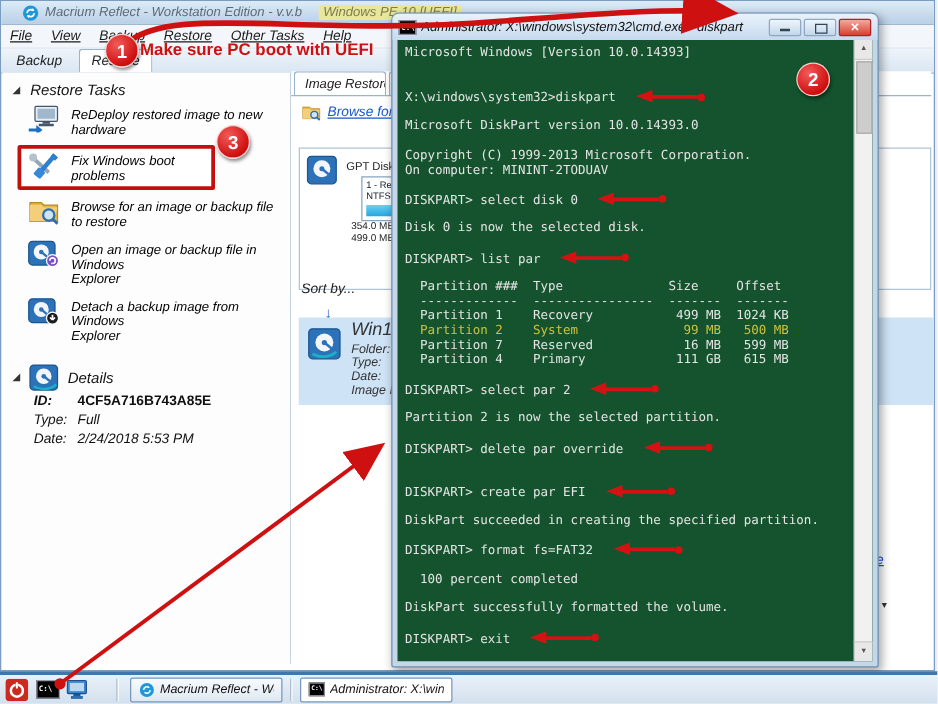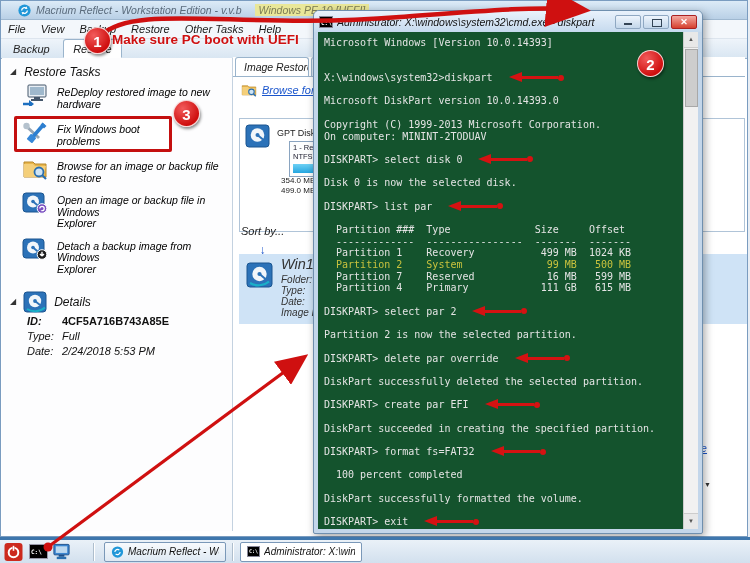--- a/index.html
+++ b/index.html
@@ -12,21 +12,21 @@
     background:#fff;border:1px solid #7a9cc0;box-sizing:border-box;}
   .mac-titlebar{height:18px;display:flex;align-items:center;gap:5px;padding-left:17px;
     background:linear-gradient(#dcebf7,#b9d0e6);border-bottom:1px solid #9fb8d0;}
   .mac-appicon{width:13px;height:13px;flex:none;}
   .mac-appicon svg{width:13px;height:13px;display:block;}
   .mac-title{font-style:italic;font-size:10.5px;color:#5a6b7c;white-space:nowrap;}
   .mac-title-hl{font-style:italic;font-size:10.5px;color:#7c7c55;background:#e9e799;
     padding:0 4px;margin-left:8px;white-space:nowrap;}
   .mac-menubar{height:18px;display:flex;align-items:center;gap:15px;padding-left:7px;
     background:#f3f7fb;border-bottom:1px solid #dde5ee;}
-  .menu-item{font-style:italic;font-size:11px;color:#1a1a1a;cursor:default;}
+  .menu-item{font-style:italic;font-size:11px;color:#1a1a1a;cursor:default;text-decoration:underline;}
   .mac-tabstrip{height:20px;background:linear-gradient(#eef4fa,#d9e6f2);
     border-bottom:1px solid #9ab4cc;position:relative;padding-left:3px;box-sizing:border-box;}
   .mtab{display:inline-block;padding:3px 9px 2px 9px;font-style:italic;font-size:11px;color:#222;}
   .mtab.active{background:#fff;border:1px solid #9ab4cc;border-bottom:1px solid #fff;
     border-radius:3px 3px 0 0;position:relative;top:0px;}
   
   .sidebar{position:absolute;left:1px;top:57px;width:231px;bottom:5px;background:#fdfdfe;
     border-right:1px solid #c4d2e0;padding-top:6px;box-sizing:border-box;}
   .side-header{display:flex;align-items:center;gap:8px;padding-left:8px;height:16px;}
   .tri{font-size:8px;color:#333;line-height:8px;}
@@ -394,21 +394,20 @@
         <div class="cline"><span></span></div>
 
         <div class="cline"><span>Partition 2 is now the selected partition.</span></div>
 
         <div class="cline"><span></span></div>
 
         <div class="cline arrow"><span>DISKPART&gt; delete par override</span><span class="carrow"></span></div>
 
         <div class="cline"><span></span></div>
 
-        <div class="cline"><span>DiskPart successfully deleted the selected partition.</span></div>
 
         <div class="cline"><span></span></div>
 
         <div class="cline arrow"><span>DISKPART&gt; create par EFI</span><span class="carrow"></span></div>
 
         <div class="cline"><span></span></div>
 
         <div class="cline"><span>DiskPart succeeded in creating the specified partition.</span></div>
 
         <div class="cline"><span></span></div>

